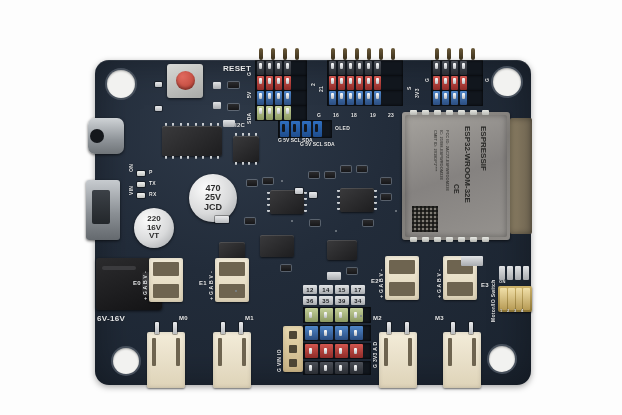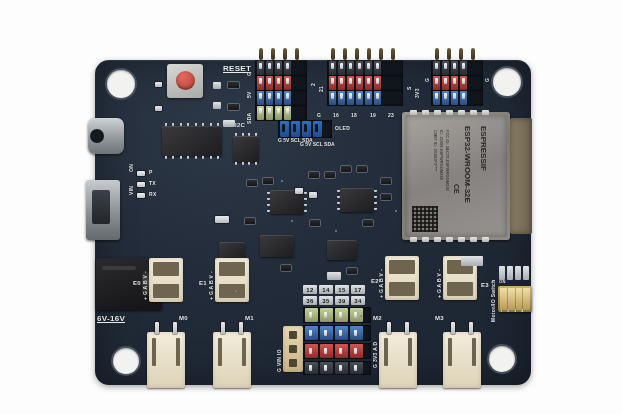--- a/index.html
+++ b/index.html
@@ -19,21 +19,21 @@
   .hole{position:absolute;border-radius:50%;background:#f2f2f0;
         box-shadow:0 0 0 2px #47505c, inset 0 1px 2px rgba(0,0,0,.3);}
 
   
   .silk{position:absolute;color:#e8eaec;font-family:"Liberation Sans",sans-serif;
         font-weight:700;letter-spacing:.3px;white-space:nowrap;line-height:1;
         text-shadow:0 0 1px rgba(0,0,0,.8);}
   .silk.v{transform-origin:0 0;transform:rotate(-90deg);}
   .silk.sm{font-size:6px;}
   .silk.xs{font-size:5px;}
-  .silk.md{font-size:8px;text-decoration:underline;}
+  .silk.md{font-size:8px;}
 
   
   .hdr{position:absolute;display:flex;gap:0px;background:#11161d;
        border-radius:1px;padding:1px;box-shadow:inset 0 0 3px #000;}
   .pin{width:9px;height:100%;position:relative;border-radius:1px;}
   .pin .plast{position:absolute;left:1px;right:1px;top:0;bottom:0;border-radius:1px;}
   .pin .metal{position:absolute;left:3px;width:3px;top:2px;height:6px;
               background:linear-gradient(#fff,#b9bcc0);border-radius:1px;}
   .row-blk .plast{background:linear-gradient(#4b4f57,#2a2d33);}
   .row-red .plast{background:linear-gradient(#d2564f,#8e2b28);}
@@ -460,20 +460,30 @@
       <div class="esptxt" style="left:42px;top:18px;font-size:4px;opacity:.75;">IC: 21098-ESPWROOM32E</div>
       <div class="esptxt" style="left:36px;top:18px;font-size:4px;opacity:.75;">CMIIT ID: 2019DP1****</div>
       <div class="esptxt" style="left:58px;top:72px;font-size:7px;">CE</div>
       <div class="qr"></div>
     </div>
     <div id="antenna" style="left:415px;top:58px;"></div>
 
 
     <div class="silk xs" style="left:205px;top:82px;letter-spacing:0;">G  5V  SCL SDA</div>
 
+    <div class="ecap" style="left:94px;top:114px;width:48px;height:48px;font-size:9px;">
+      <span>470</span>
+      <span>25V</span>
+      <span>JCD</span>
+    </div>
+    <div class="ecap" style="left:39px;top:148px;width:40px;height:40px;font-size:8px;">
+      <span>220</span>
+      <span>16V</span>
+      <span>VT</span>
+    </div>
 
     <div class="led" style="left:42px;top:111px;"></div>
     <div class="led" style="left:42px;top:122px;"></div>
     <div class="led" style="left:42px;top:133px;"></div>
     <div class="silk xs" style="left:54px;top:110px;">P</div>
     <div class="silk xs" style="left:54px;top:121px;">TX</div>
     <div class="silk xs" style="left:54px;top:132px;">RX</div>
     <div class="silk xs v" style="left:34px;top:135px;">VIN</div>
     <div class="silk xs v" style="left:34px;top:112px;">ON</div>
 

